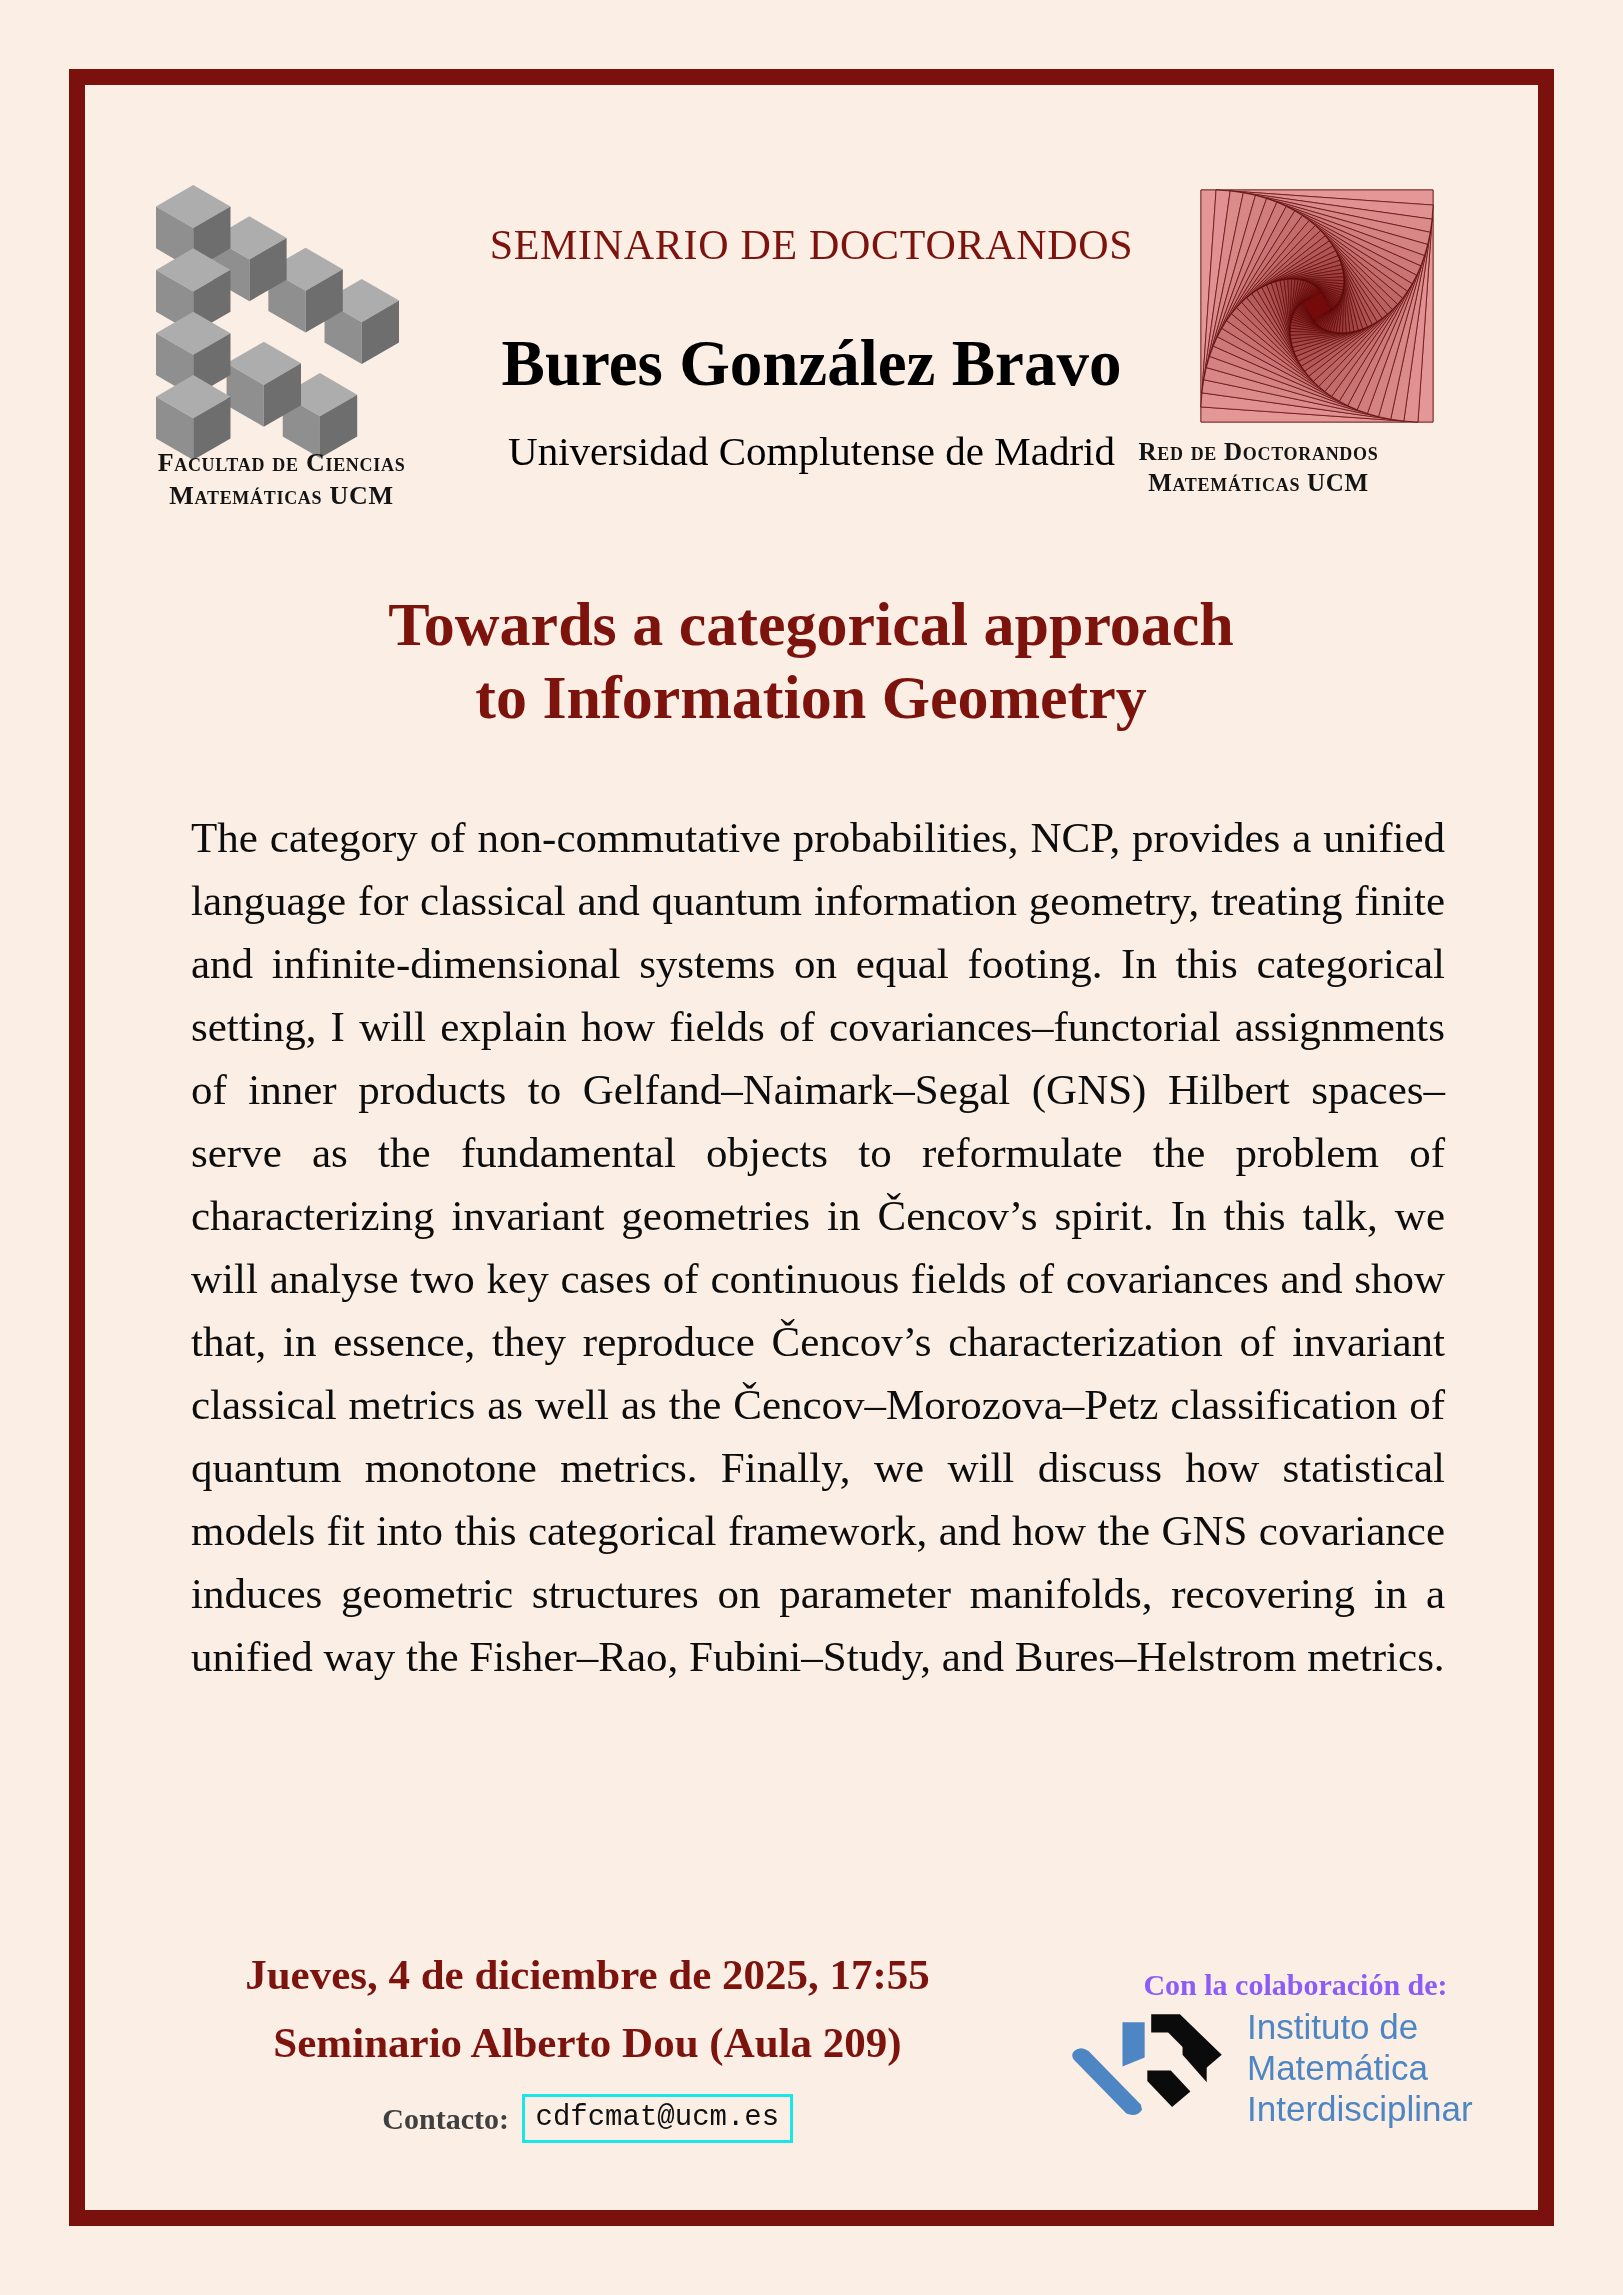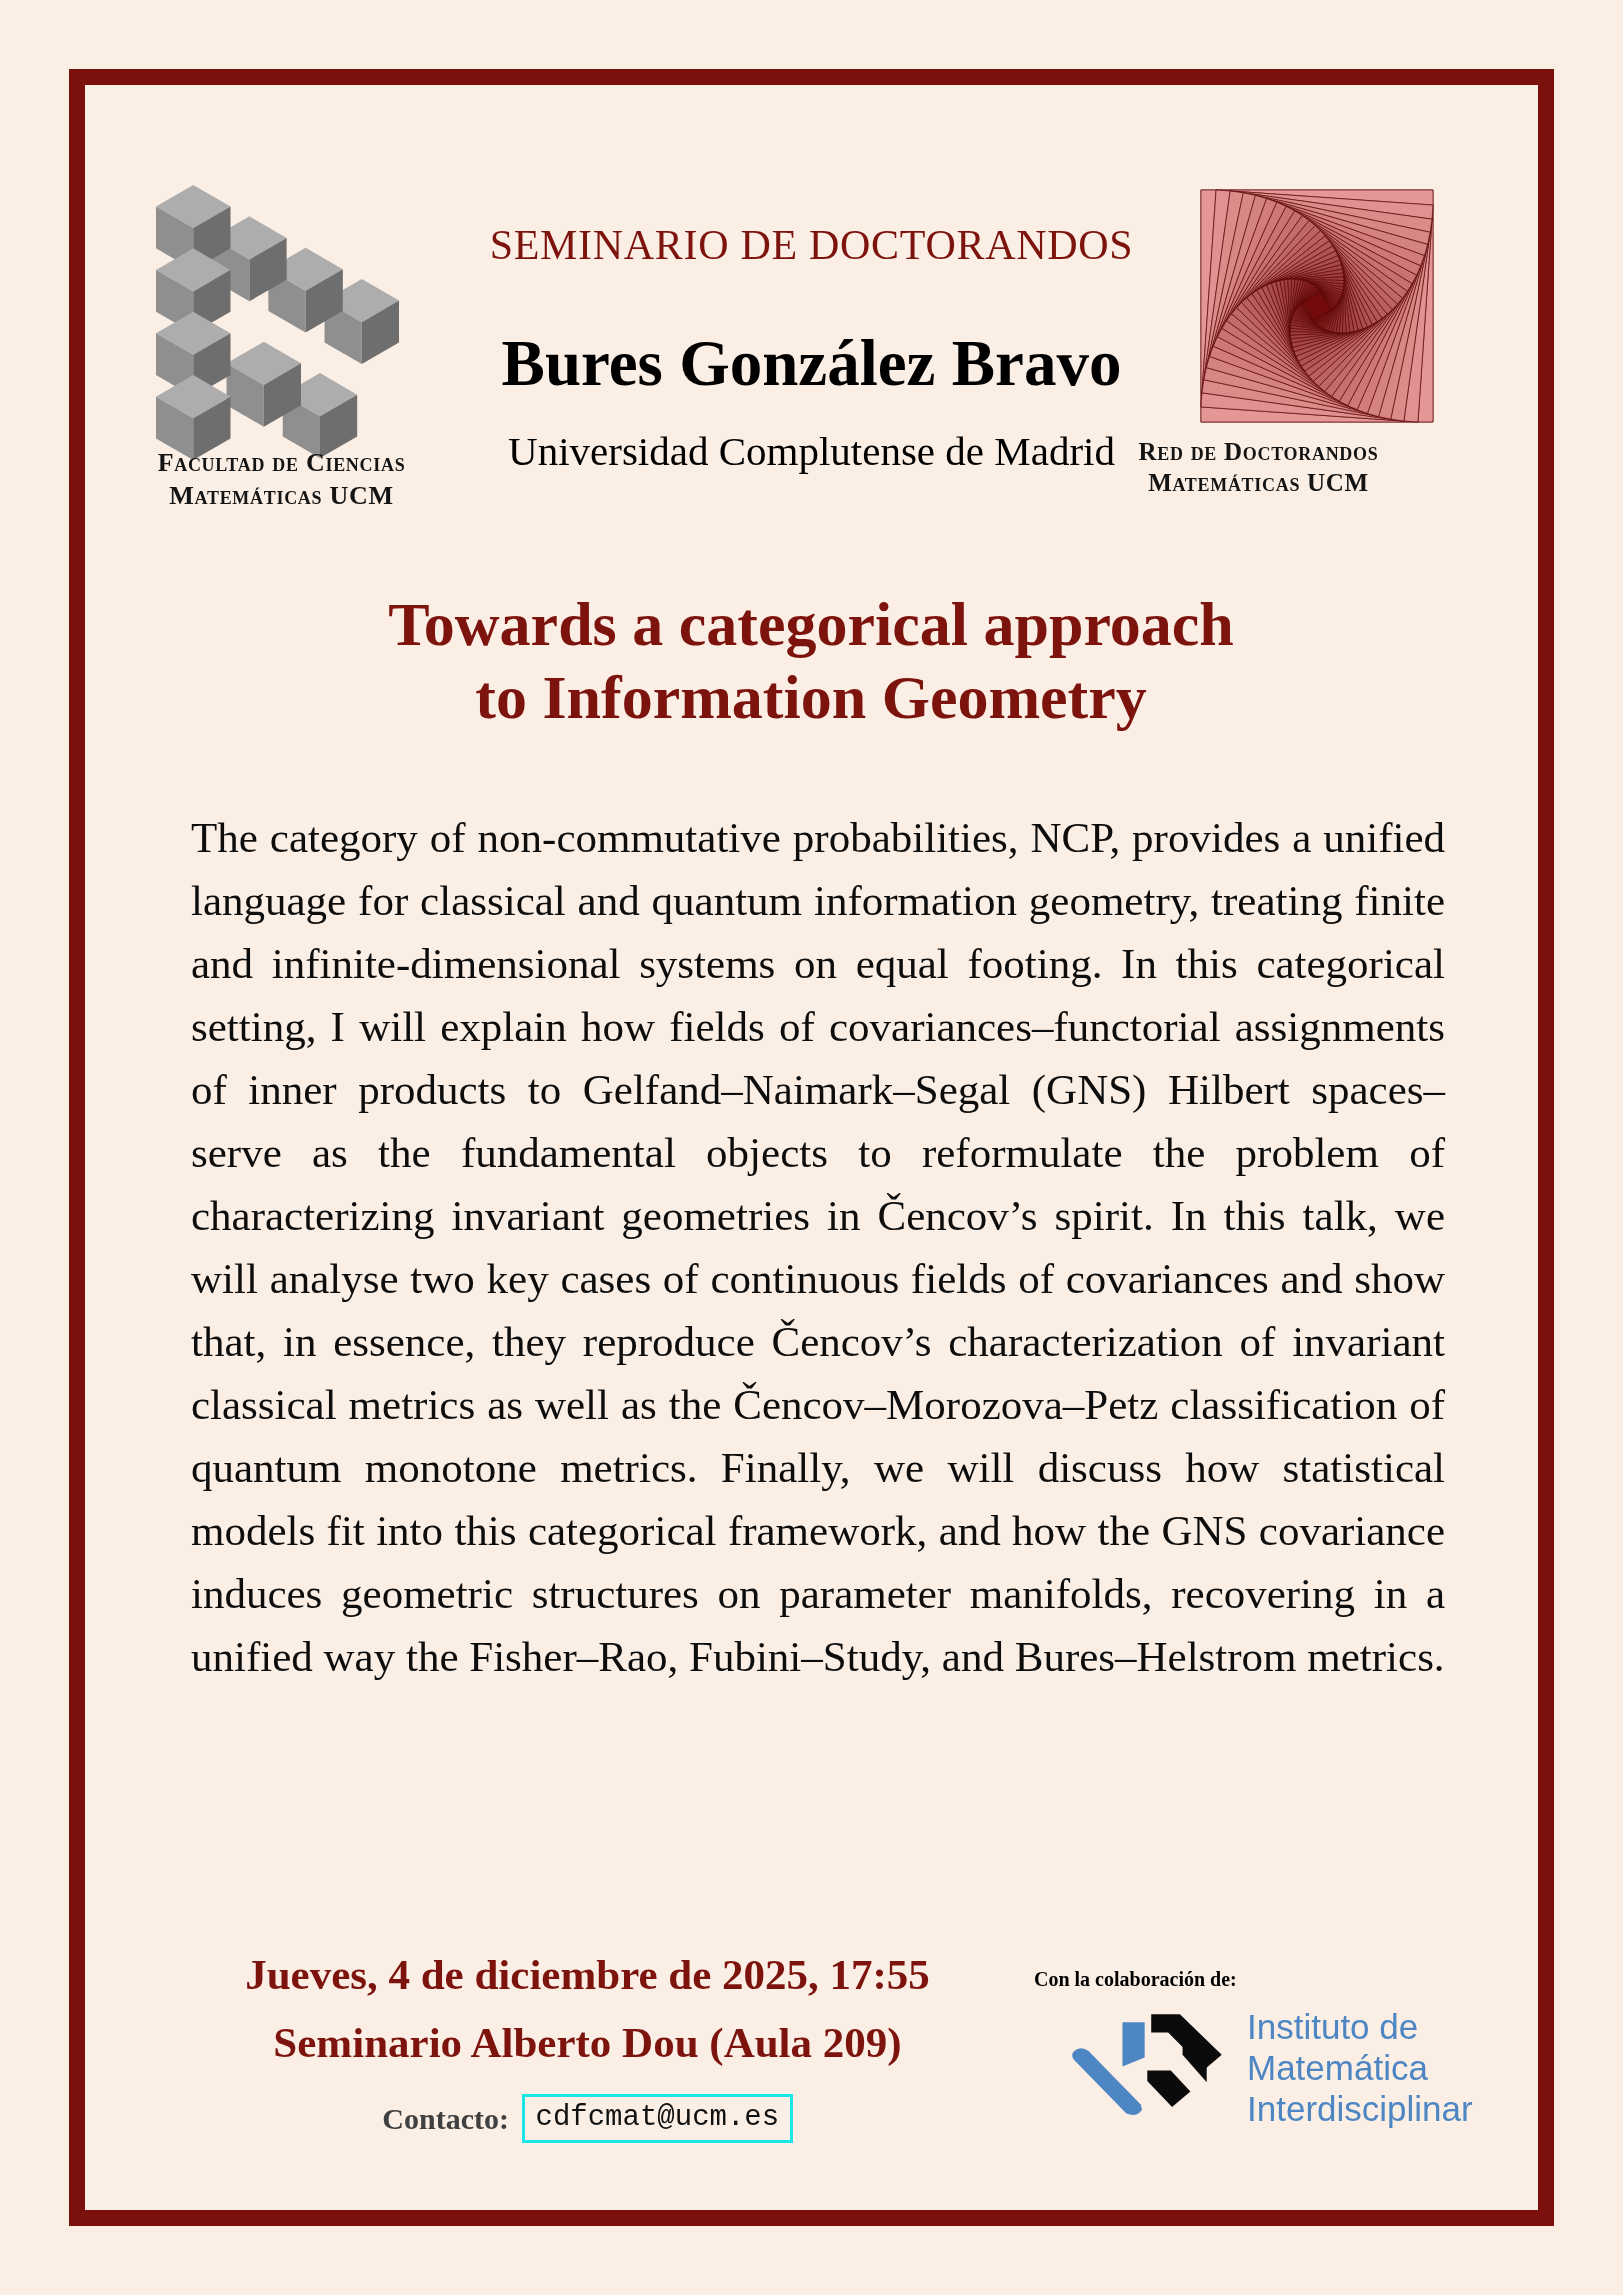--- a/index.html
+++ b/index.html
@@ -53,22 +53,22 @@
   }
   .contact-label{font-weight:bold;font-size:30px;color:#404040;}
   .email-box{
     display:inline-block;border:3.3px solid #19e7e7;
     padding:3.9px 10.5px 6.5px 10.5px;
     font-family:"Liberation Mono", monospace;
     font-size:29px;color:#111;text-decoration:none;
   }
   
   .collab-label{
-    position:absolute;left:1034px;top:1968px;width:523px;
-    font-weight:bold;font-size:20px;color:#000000;white-space:nowrap;
+    position:absolute;left:1034px;top:1968px;width:523px;text-align:center;
+    font-weight:bold;font-size:30px;color:#8b5cf6;white-space:nowrap;
   }
   .imi-mark{position:absolute;left:1065px;top:2014px;width:160px;height:113px;}
   .imi-text{
     position:absolute;left:1247px;top:2006px;width:314px;
     font-family:"Liberation Sans", sans-serif;
     font-size:35px;line-height:41px;color:#4e86c3;
   }
 </style>
 </head>
 <body>

